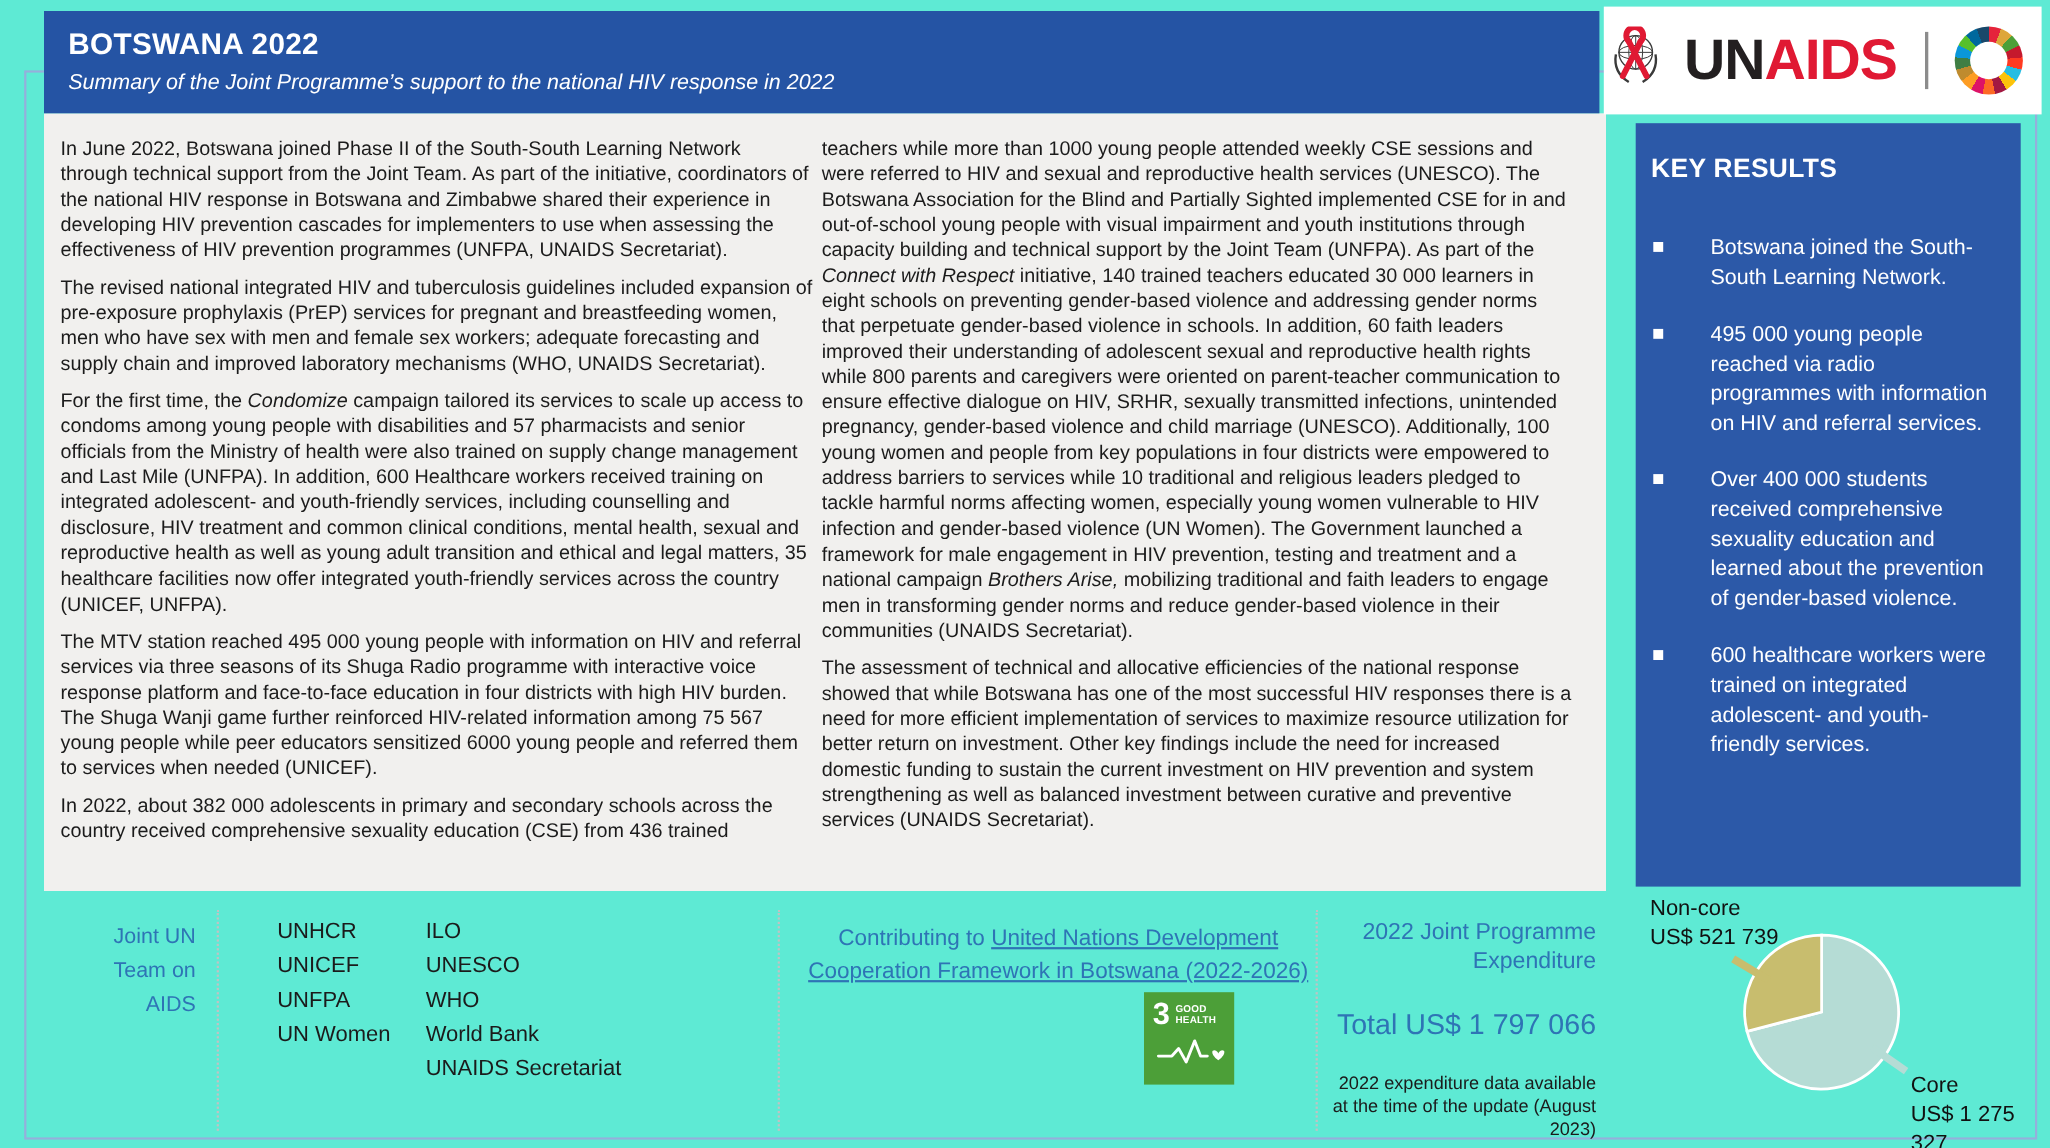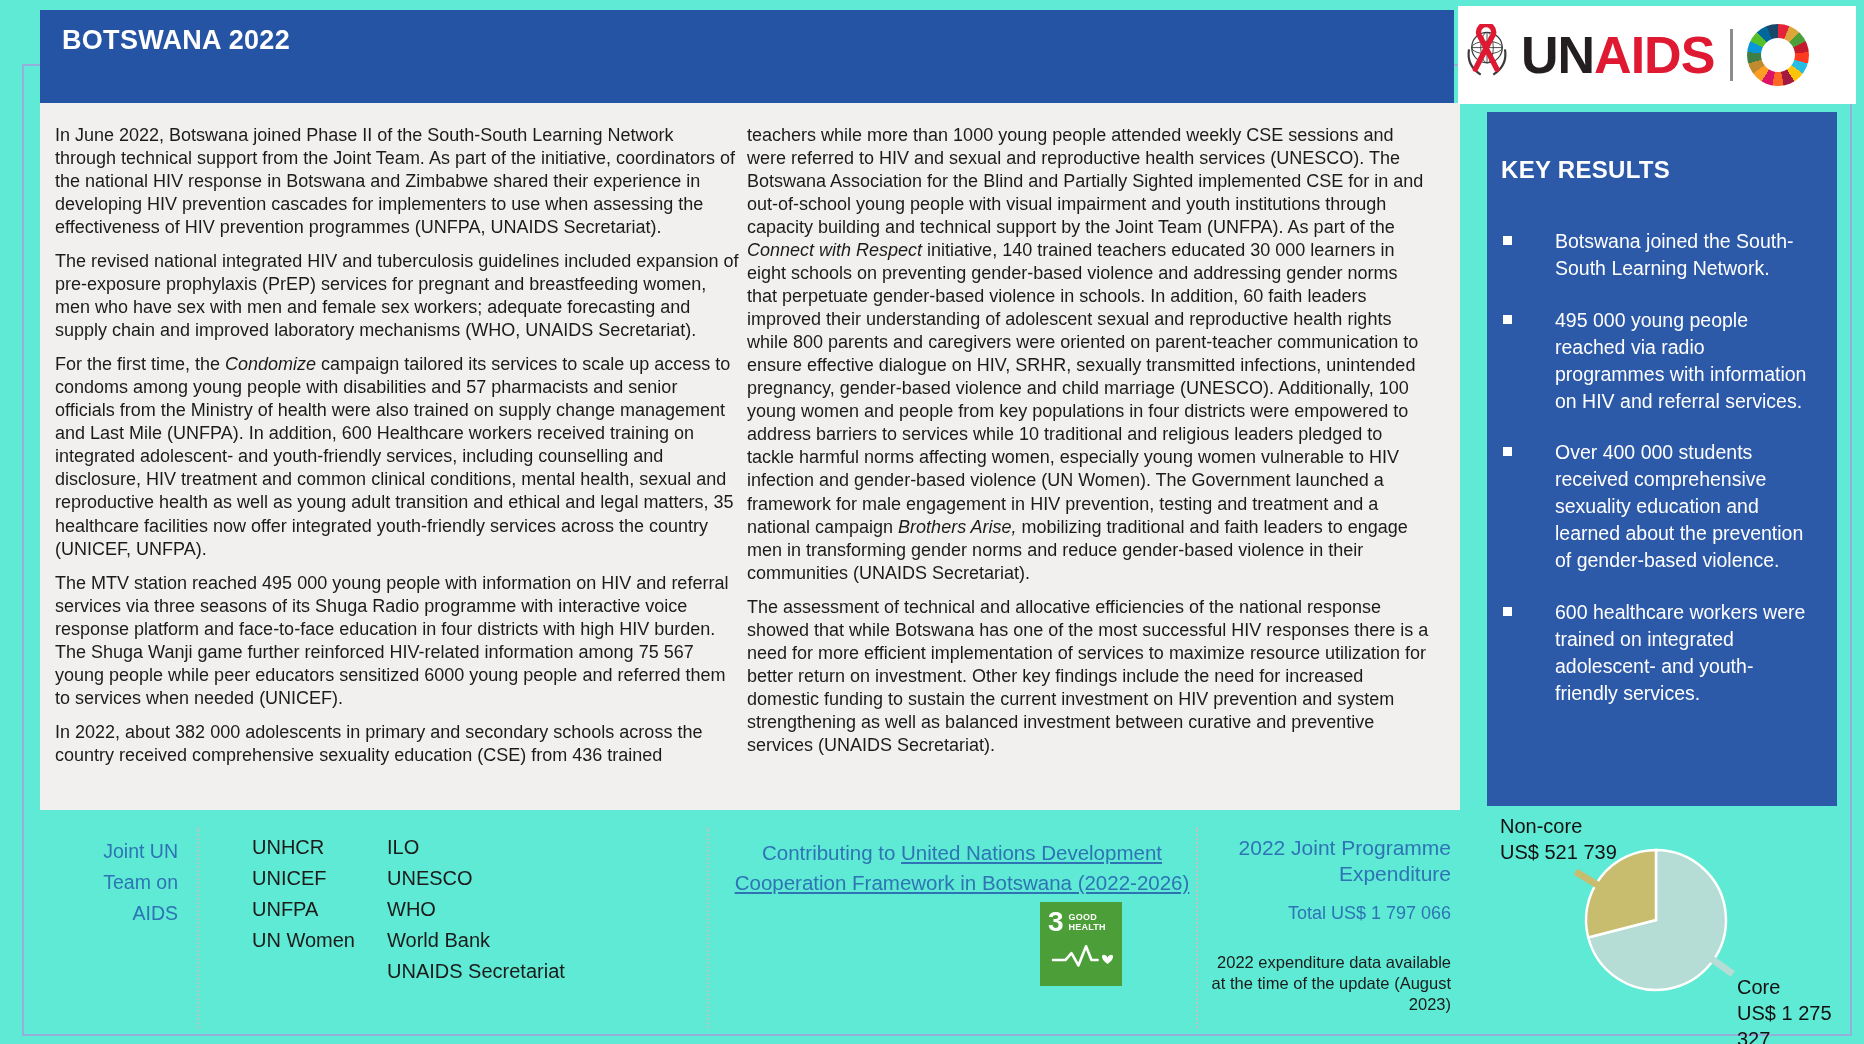--- a/index.html
+++ b/index.html
@@ -12,21 +12,21 @@
   .page-border{left:22px;top:64px;width:1826px;height:968px;border:2px solid #95AFDB;z-index:0;}
 
   
   .header-band{left:40px;top:10px;width:1414px;height:93px;background:#2554A4;color:#fff;
                box-sizing:border-box;padding:15px 0 0 22px;z-index:2;}
   .header-title{font-size:27px;font-weight:bold;letter-spacing:.3px;}
   .header-subtitle{font-size:19.5px;font-style:italic;margin-top:8px;}
 
   
   .logo{left:1458px;top:6px;width:398px;height:98px;background:#fff;display:flex;align-items:center;
-        gap:7px;z-index:3;box-sizing:border-box;padding-left:2px;}
+        gap:17px;z-index:3;box-sizing:border-box;padding-left:2px;}
   .logo-text{font-size:52px;font-weight:bold;letter-spacing:-1px;line-height:1;white-space:nowrap;}
   .logo-un{color:#231F20;}
   .logo-aids{color:#E01933;}
   .logo-bar{width:3px;height:52px;background:#8C8C8C;margin:0 7px 0 9px;}
   .sdg-wheel{width:62px;height:62px;border-radius:50%;position:relative;
     background:conic-gradient(#E5243B 0 5.9%,#DDA63A 0 11.8%,#4C9F38 0 17.6%,#C5192D 0 23.5%,
       #FF3A21 0 29.4%,#26BDE2 0 35.3%,#FCC30B 0 41.2%,#A21942 0 47.1%,#FD6925 0 52.9%,
       #DD1367 0 58.8%,#FD9D24 0 64.7%,#BF8B2E 0 70.6%,#3F7E44 0 76.5%,#0A97D9 0 82.4%,
       #56C02B 0 88.2%,#00689D 0 94.1%,#19486A 0 100%);}
   .sdg-wheel::after{content:"";position:absolute;left:14px;top:14px;width:34px;height:34px;
@@ -34,21 +34,21 @@
 
   
   .content{left:40px;top:103px;width:1420px;height:707px;background:#F1F0EE;box-sizing:border-box;
            display:flex;gap:8px;padding:21px 24px 0 15px;color:#1b1b1b;z-index:1;overflow:hidden;}
   .col{width:684px;font-size:18px;line-height:1.28;}
   .col p{margin:0 0 11px 0;}
   em{font-style:italic;}
 
   
   .kr-panel{left:1487px;top:112px;width:350px;height:694px;background:#2C59A8;color:#fff;
-            box-sizing:border-box;padding:44px 24px 0 14px;z-index:1;}
+            box-sizing:border-box;padding:28px 24px 0 14px;z-index:1;}
   .kr-title{font-size:24px;font-weight:bold;letter-spacing:.3px;}
   .kr-list{margin-top:44px;}
   .kr-item{display:flex;margin-bottom:25px;}
   .kr-bullet{flex:0 0 9px;width:9px;height:9px;background:#fff;margin:8px 0 0 2px;}
   .kr-text{margin-left:43px;font-size:19.5px;line-height:1.38;width:252px;}
 
   
   .divider{top:827px;height:201px;width:0;border-left:2px dotted #C2C2C2;z-index:1;}
   .d1{left:197px;} .d2{left:707px;} .d3{left:1196px;}
 
@@ -62,37 +62,38 @@
 
   .sdg3{left:1040px;top:902px;width:82px;height:84px;background:#4C9F38;color:#fff;
         box-sizing:border-box;padding:7px 5px 0 8px;}
   .sdg3-head{display:flex;gap:5px;align-items:flex-start;}
   .sdg3-num{font-size:28px;font-weight:bold;line-height:26px;}
   .sdg3-label{font-size:9px;font-weight:bold;line-height:9.5px;margin-top:4px;white-space:pre-line;letter-spacing:.2px;}
   .sdg3 svg{display:block;margin:4px auto 0 auto;}
 
   .exp{left:1205px;top:835px;width:246px;text-align:right;}
   .exp-title{color:#2E74B5;font-size:21px;line-height:26px;text-align:right;}
-  .exp-total{color:#2E74B5;font-size:18px;margin-top:16px;}
+  .exp-total{color:#2E74B5;font-size:26px;margin-top:29px;}
   .exp-note{color:#1b1b1b;font-size:16.5px;line-height:21px;margin-top:28px;}
 
   .pie-svg{left:1566px;top:830px;width:180px;height:180px;z-index:1;}
   .pie-label{font-size:20px;line-height:26px;color:#111;z-index:2;}
   .lbl-noncore{left:1500px;top:813px;}
   .lbl-core{left:1737px;top:974px;}
 </style>
 </head>
 <body>
 
 <div id="canvas">
 
   <div class="abs page-border"></div>
 
   <div class="abs header-band">
     <div class="header-title">BOTSWANA 2022</div>
+    <div class="header-subtitle">Summary of the Joint Programme’s support to the national HIV response in 2022</div>
   </div>
 
   <div class="abs logo">
     <span>
       <svg width="54" height="58" viewBox="0 0 60 64">
         <circle cx="30" cy="26" r="17" fill="none" stroke="#3a3a3a" stroke-width="1.3"></circle>
         <ellipse cx="30" cy="26" rx="17" ry="7" fill="none" stroke="#3a3a3a" stroke-width="1"></ellipse>
         <ellipse cx="30" cy="26" rx="7" ry="17" fill="none" stroke="#3a3a3a" stroke-width="1"></ellipse>
         <line x1="13" y1="26" x2="47" y2="26" stroke="#3a3a3a" stroke-width="1"></line>
         <line x1="30" y1="9" x2="30" y2="43" stroke="#3a3a3a" stroke-width="1"></line>

